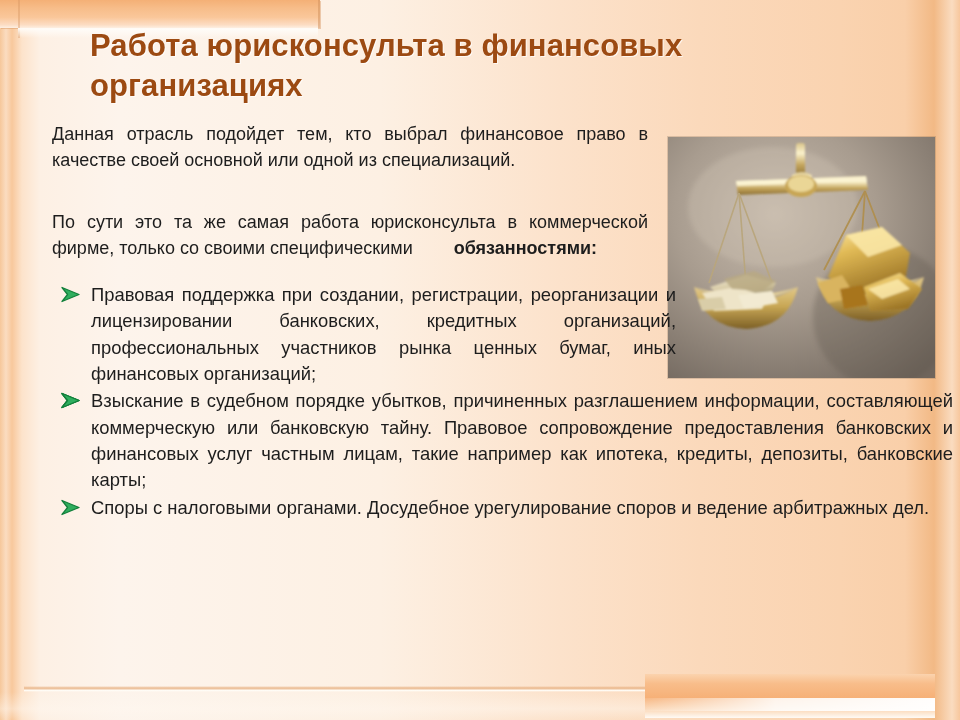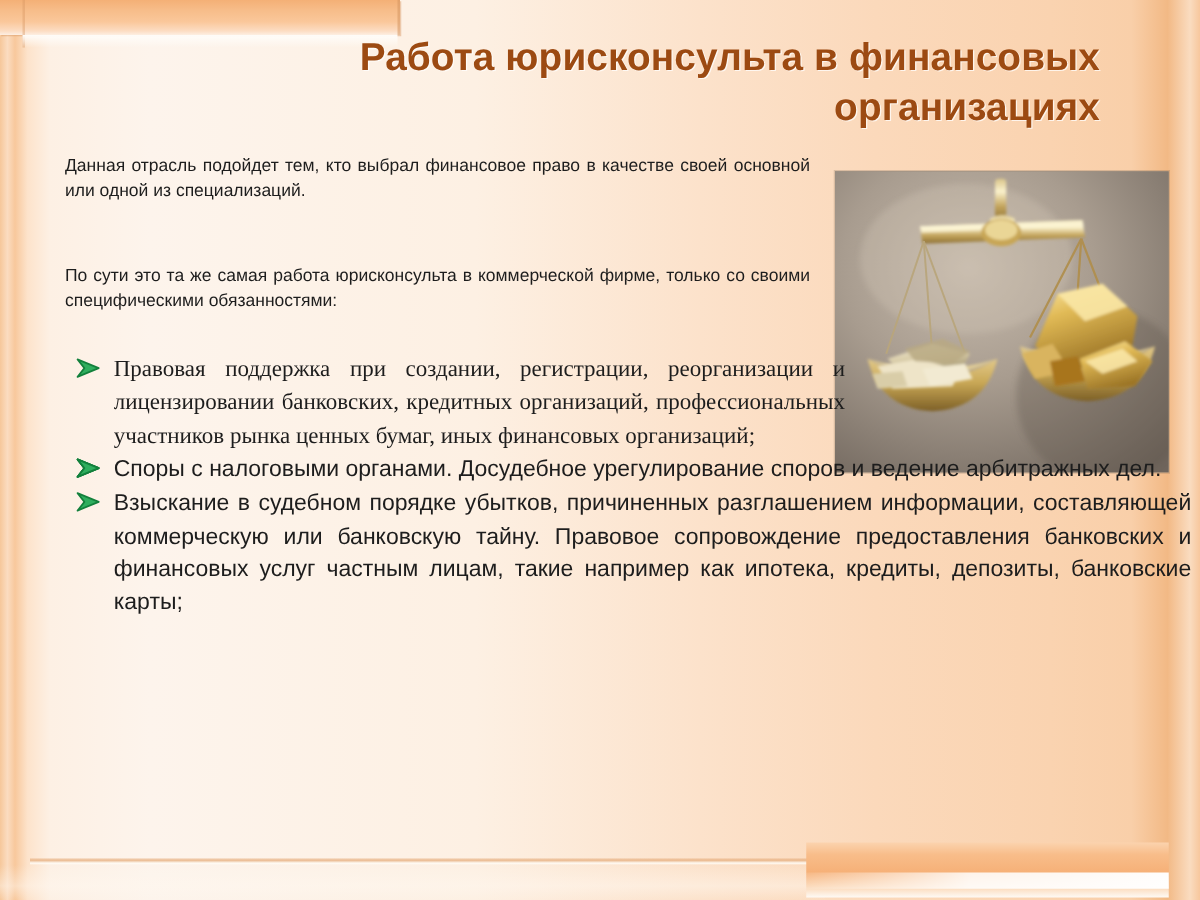--- a/index.html
+++ b/index.html
@@ -74,43 +74,43 @@
     height: 38px;
     background: rgba(214,150,97,0.40);
   }
 
   
   .title {
     position: absolute;
     left: 90px;
     top: 26px;
     width: 790px;
-    text-align: right;
+    text-align: left;
     color: #9c4a12;
     font-size: 31px;
     font-weight: bold;
     line-height: 1.30;
     letter-spacing: 0.1px;
     text-shadow: 1px 1px 0 rgba(255,255,255,0.75);
   }
 
   
   .para {
     position: absolute;
     left: 52px;
     width: 596px;
     color: #1d1d1d;
-    font-size: 14px;
+    font-size: 18px;
     line-height: 1.44;
     text-align: justify;
     text-justify: inter-word;
   }
   .para-1 { top: 122px; }
   .para-2 { top: 210px; }
-  .para b { font-weight: normal; }
+  .para b { font-weight: bold; margin-left: 36px; }
 
   
   .photo {
     position: absolute;
     left: 668px;
     top: 137px;
     width: 267px;
     height: 241px;
     overflow: hidden;
     background: #8e8478;
@@ -129,21 +129,21 @@
     position: relative;
     display: block;
     padding-left: 33px;
     color: #1d1d1d;
     font-size: 18.4px;
     line-height: 1.43;
     text-align: justify;
     text-justify: inter-word;
     margin-bottom: 1px;
   }
-  .bullet.narrow { width: 585px; font-family: Liberation Serif, serif; }
+  .bullet.narrow { width: 585px; }
   .bullet.wide { width: 862px; }
 
   .arrow-icon {
     position: absolute;
     left: 2px;
     top: 4px;
     width: 22px;
     height: 17px;
   }
   .arrow-icon svg { display: block; }
@@ -334,30 +334,30 @@
         </svg>
       </span>
     </div>
 
     <div class="bullet wide">
       <span class="arrow-icon">
         <svg width="22" height="17" viewBox="0 0 22 17" aria-hidden="true">
           <path d="M2 1.5 L19 8.5 L2 15.5 L7.5 8.5 Z" fill="#2fae5e" stroke="#13803c" stroke-width="1.3" stroke-linejoin="round"></path>
         </svg>
       </span>
+      <span>Взыскание в судебном порядке убытков, причиненных разглашением информации, составляющей коммерческую или банковскую тайну. Правовое сопровождение предоставления банковских и финансовых услуг частным лицам, такие например как ипотека, кредиты, депозиты, банковские карты;</span>
+    </div>
+
+    <div class="bullet wide">
+      <span class="arrow-icon">
+        <svg width="22" height="17" viewBox="0 0 22 17" aria-hidden="true">
+          <path d="M2 1.5 L19 8.5 L2 15.5 L7.5 8.5 Z" fill="#2fae5e" stroke="#13803c" stroke-width="1.3" stroke-linejoin="round"></path>
+        </svg>
+      </span>
       <span>Споры с налоговыми органами. Досудебное урегулирование споров и ведение арбитражных дел.</span>
-    </div>
-
-    <div class="bullet wide">
-      <span class="arrow-icon">
-        <svg width="22" height="17" viewBox="0 0 22 17" aria-hidden="true">
-          <path d="M2 1.5 L19 8.5 L2 15.5 L7.5 8.5 Z" fill="#2fae5e" stroke="#13803c" stroke-width="1.3" stroke-linejoin="round"></path>
-        </svg>
-      </span>
-      <span>Взыскание в судебном порядке убытков, причиненных разглашением информации, составляющей коммерческую или банковскую тайну. Правовое сопровождение предоставления банковских и финансовых услуг частным лицам, такие например как ипотека, кредиты, депозиты, банковские карты;</span>
     </div>
 
   </div>
 
   <div class="bottom-left-wash"></div>
   <div class="bottom-rule"></div>
   <div class="bottom-block"></div>
   <div class="bottom-block-sheen"></div>
 
 </div>

